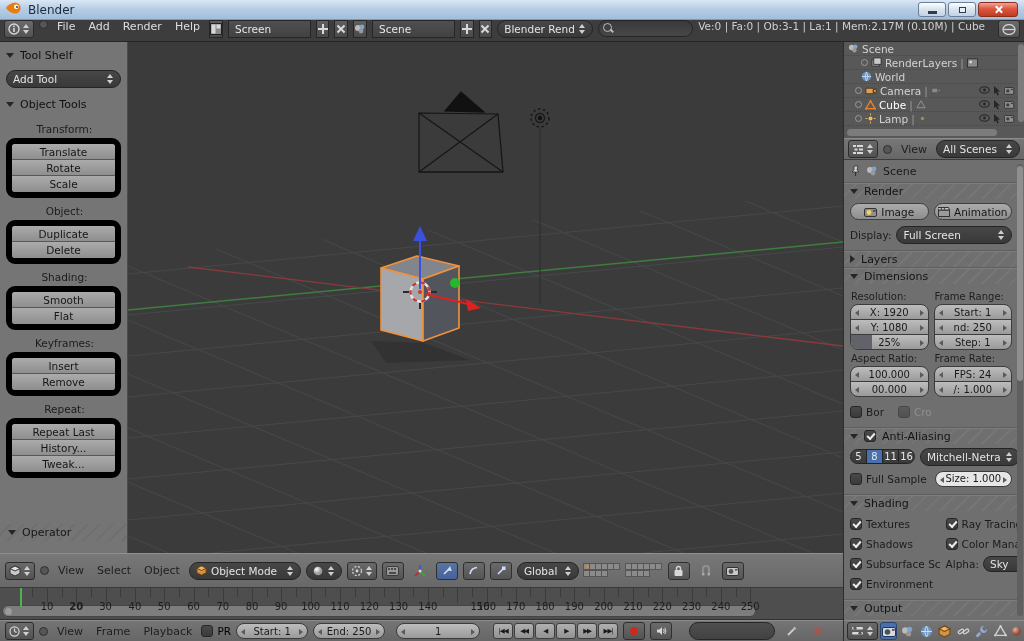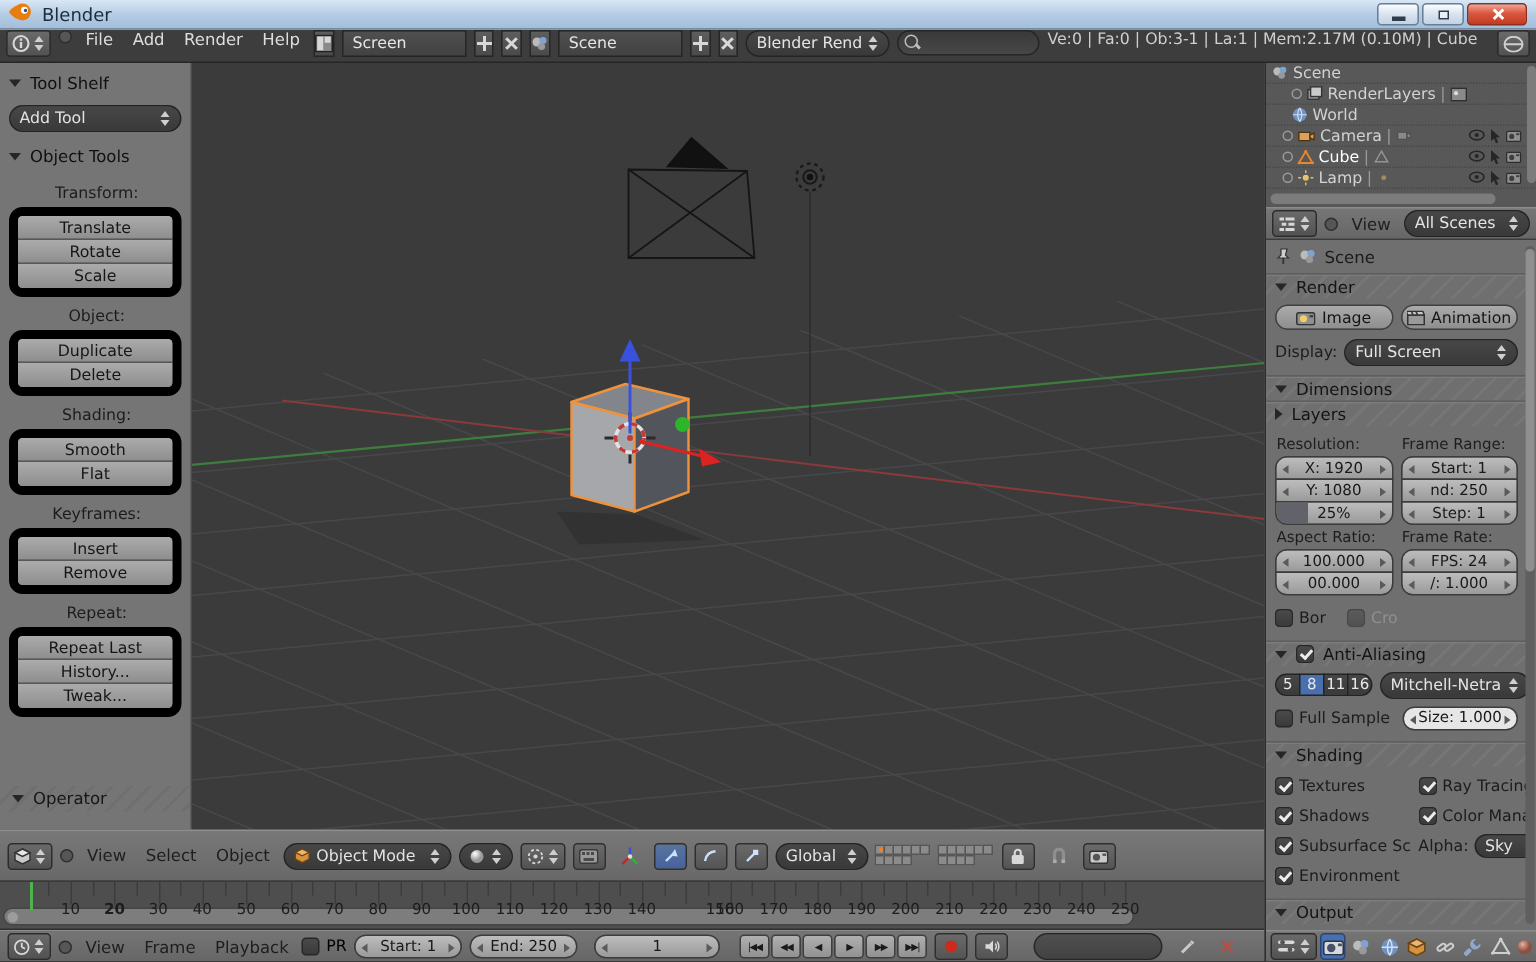--- a/index.html
+++ b/index.html
@@ -821,27 +821,27 @@
         <div class="crow" style="margin-top:6px;">
           <span class="clab">Display:</span>
           <span class="dd" style="flex:1;">
             <span class="v">Full Screen</span>
               <i class="stepper"></i>
           </span>
         </div>
       </div>
 
       <div class="panel-h">
+        <i class="tri-right"></i>
+        <span>Layers</span>
+      </div>
+
+      <div class="panel-h">
         <i class="tri-down"></i>
         <span>Dimensions</span>
-      </div>
-
-      <div class="panel-h">
-        <i class="tri-right"></i>
-        <span>Layers</span>
       </div>
       <div class="pbody">
         <div class="cols2">
           <div>
             <div class="flab">Resolution:</div>
             <div class="fgroup">
               <span class="nf">
                   <span class="v">X: 1920</span>
                 </span>
               <span class="nf">

